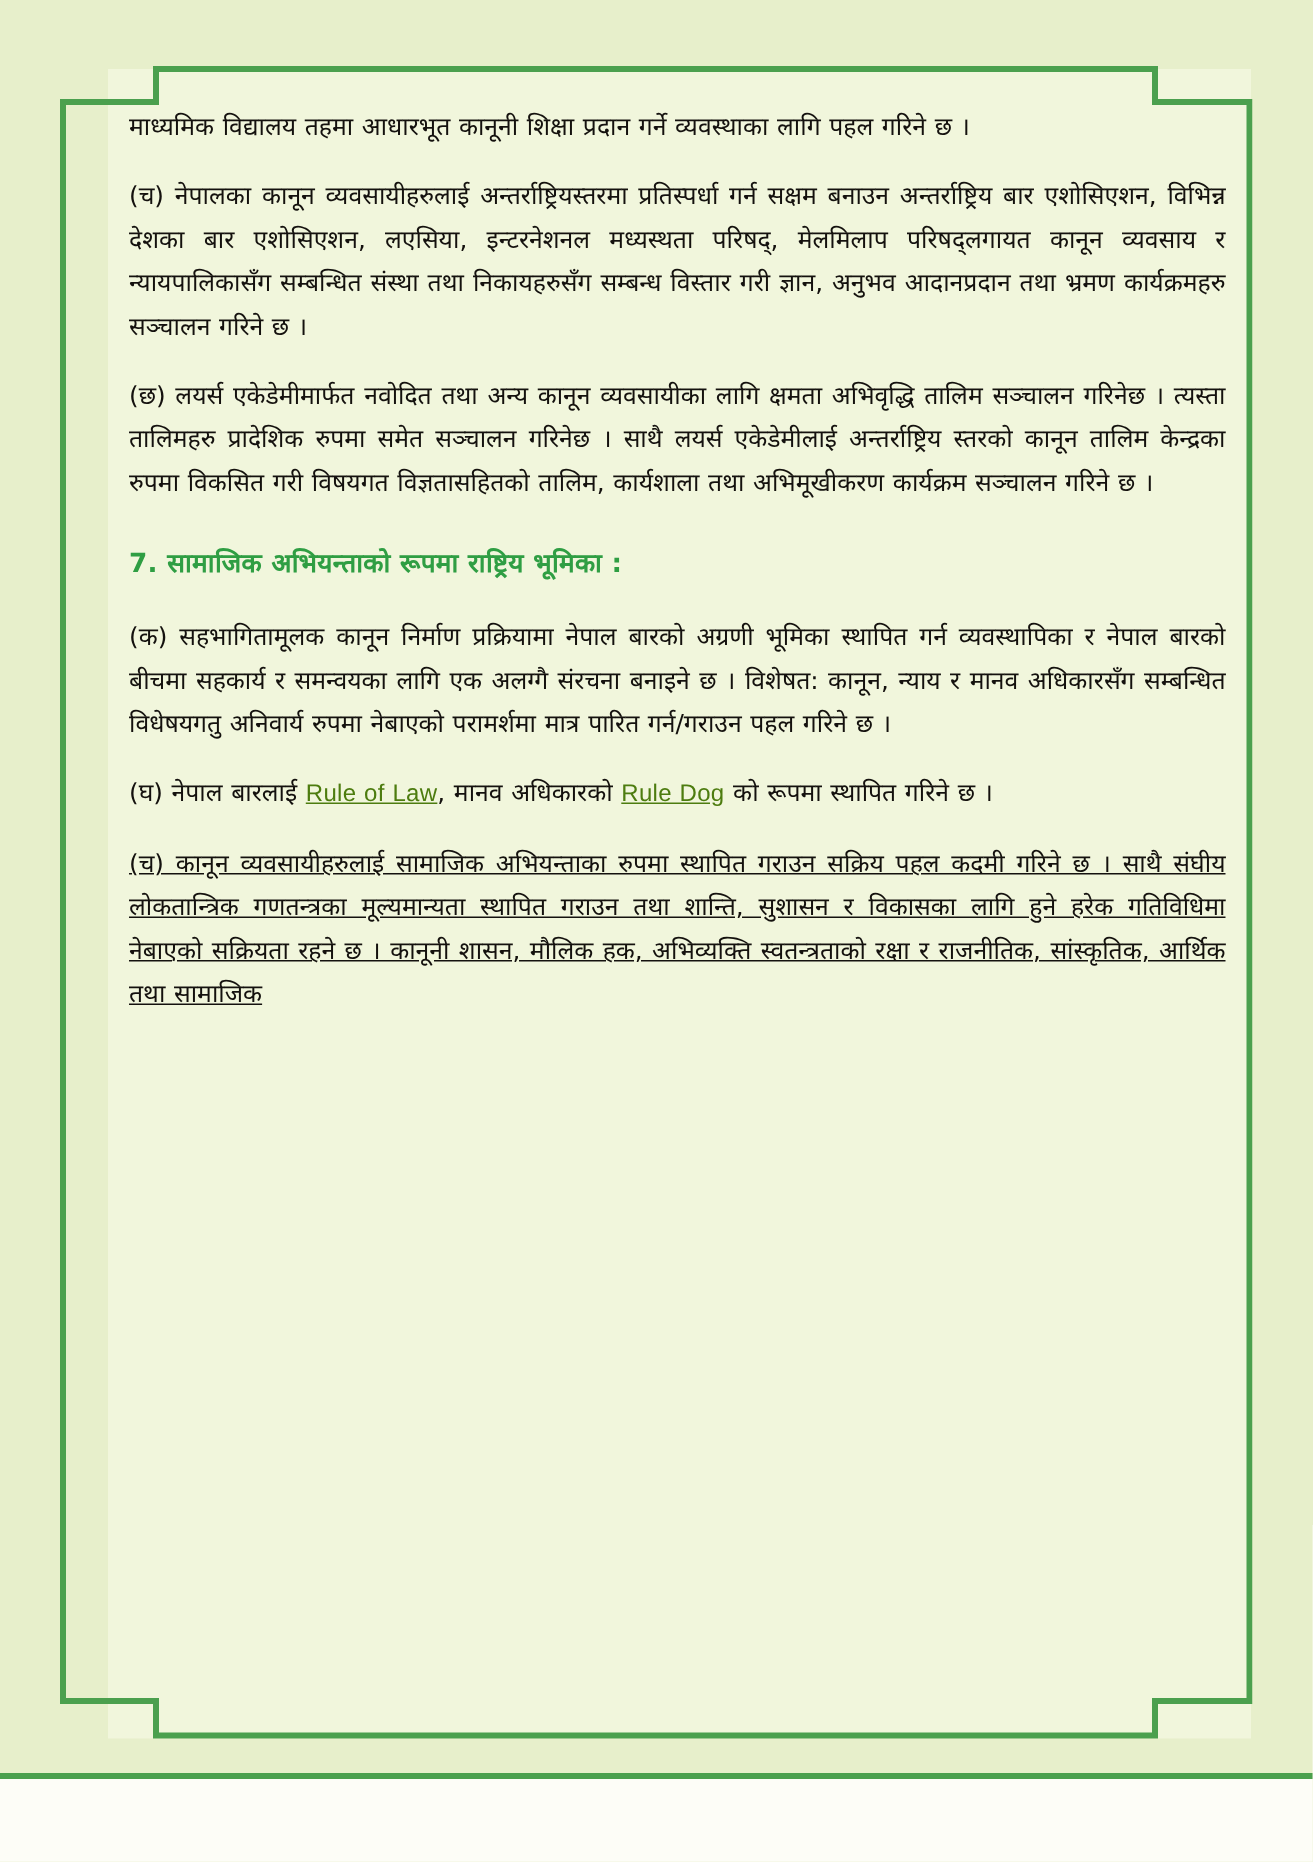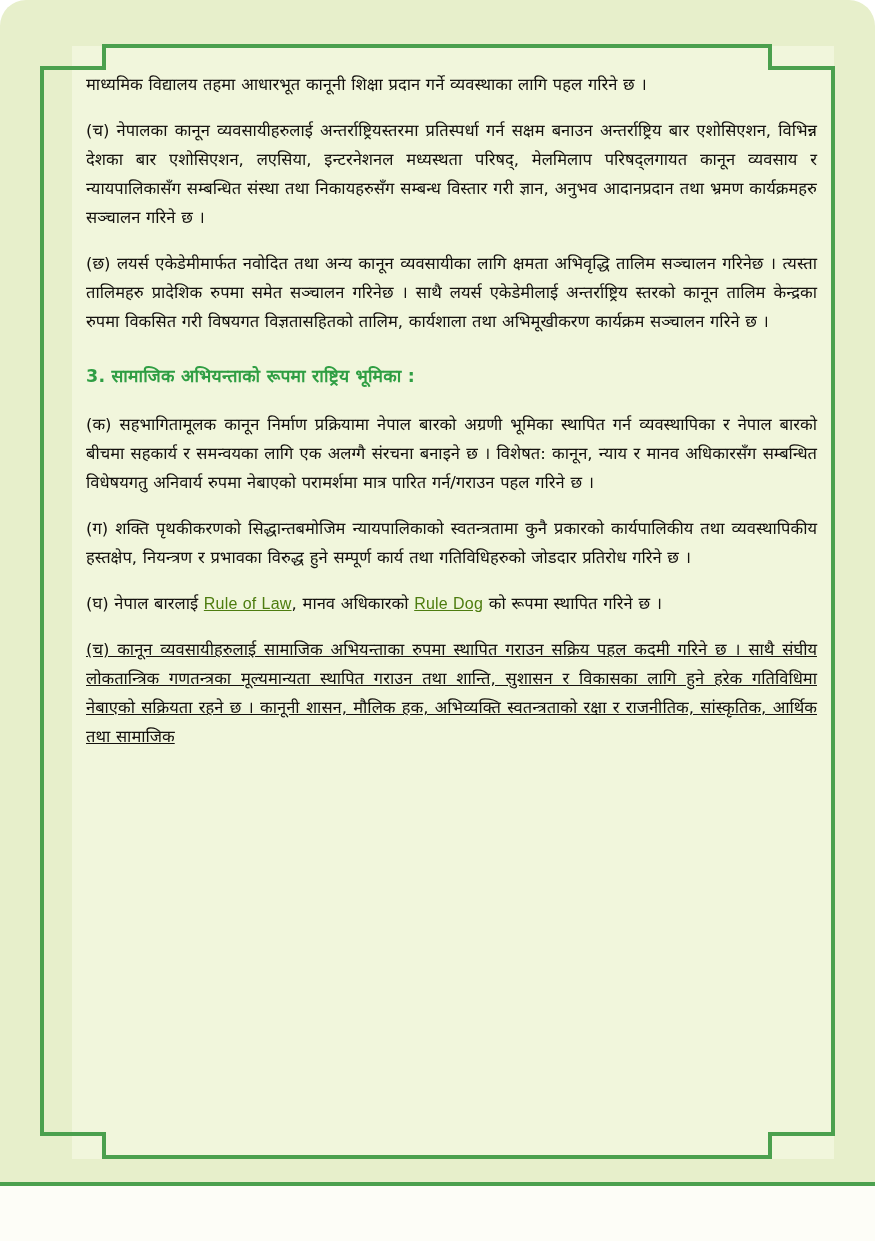--- a/index.html
+++ b/index.html
@@ -13,21 +13,20 @@
     font-family: "DejaVu Sans", sans-serif;
     overflow: hidden;
   }
 
   .page {
     position: relative;
     width: 875px;
     height: 1241px;
     background: #e7efcb;
     box-sizing: border-box;
-    border-radius: 26px;
   }
 
   
   .frame {
     position: absolute;
     left: 40px;
     top: 24px;
     width: 795px;
     height: 1155px;
     pointer-events: none;
@@ -127,26 +126,25 @@
 
   <div class="content">
 
     <p class="para">माध्यमिक विद्यालय तहमा आधारभूत कानूनी शिक्षा प्रदान गर्ने व्यवस्थाका लागि पहल गरिने छ ।</p>
 
     <p class="para">(च)  नेपालका कानून व्यवसायीहरुलाई अन्तर्राष्ट्रियस्तरमा प्रतिस्पर्धा गर्न सक्षम बनाउन अन्तर्राष्ट्रिय बार एशोसिएशन, विभिन्न देशका बार एशोसिएशन, लएसिया, इन्टरनेशनल मध्यस्थता परिषद्, मेलमिलाप परिषद्लगायत कानून व्यवसाय र न्यायपालिकासँग सम्बन्धित संस्था तथा निकायहरुसँग सम्बन्ध विस्तार गरी ज्ञान, अनुभव आदानप्रदान तथा भ्रमण कार्यक्रमहरु सञ्चालन गरिने छ ।</p>
 
     <p class="para">(छ) लयर्स एकेडेमीमार्फत नवोदित तथा अन्य कानून व्यवसायीका लागि क्षमता अभिवृद्धि तालिम सञ्चालन गरिनेछ । त्यस्ता तालिमहरु प्रादेशिक रुपमा समेत सञ्चालन गरिनेछ । साथै लयर्स एकेडेमीलाई अन्तर्राष्ट्रिय स्तरको कानून तालिम केन्द्रका रुपमा विकसित गरी विषयगत विज्ञतासहितको तालिम, कार्यशाला तथा अभिमूखीकरण कार्यक्रम सञ्चालन गरिने छ ।</p>
 
 
-    <h2 class="heading">3. सामाजिक अभियन्ताको रूपमा राष्ट्रिय भूमिका :</h2>
+    <h2 class="heading">7. सामाजिक अभियन्ताको रूपमा राष्ट्रिय भूमिका :</h2>
 
     <p class="para">(क)  सहभागितामूलक कानून निर्माण प्रक्रियामा नेपाल बारको अग्रणी भूमिका स्थापित गर्न व्यवस्थापिका र नेपाल बारको बीचमा सहकार्य र समन्वयका लागि एक अलग्गै संरचना बनाइने छ । विशेषत: कानून, न्याय र मानव अधिकारसँग सम्बन्धित विधेषयगतु अनिवार्य रुपमा नेबाएको परामर्शमा मात्र पारित गर्न/गराउन पहल गरिने छ ।</p>
 
 
-    <p class="para">(ग)  शक्ति पृथकीकरणको सिद्धान्तबमोजिम न्यायपालिकाको स्वतन्त्रतामा कुनै प्रकारको कार्यपालिकीय तथा व्यवस्थापिकीय हस्तक्षेप, नियन्त्रण र प्रभावका विरुद्ध हुने सम्पूर्ण कार्य तथा गतिविधिहरुको जोडदार प्रतिरोध गरिने छ ।</p>
 
     <p class="para"><span>(घ) नेपाल बारलाई </span><span class="eng">Rule of Law</span><span>, मानव अधिकारको </span><span class="eng">Rule Dog</span><span> को रूपमा स्थापित गरिने छ ।</span></p>
 
 
     <p class="para last">(च) कानून व्यवसायीहरुलाई सामाजिक अभियन्ताका रुपमा स्थापित गराउन सक्रिय पहल कदमी गरिने छ । साथै संघीय लोकतान्त्रिक गणतन्त्रका मूल्यमान्यता स्थापित गराउन तथा शान्ति, सुशासन र विकासका लागि हुने हरेक गतिविधिमा नेबाएको सक्रियता रहने छ । कानूनी शासन, मौलिक हक, अभिव्यक्ति स्वतन्त्रताको रक्षा र राजनीतिक, सांस्कृतिक, आर्थिक तथा सामाजिक</p>
 
   </div>
 
   <div class="strip-rule"></div>
   <div class="bottom-strip"></div>

